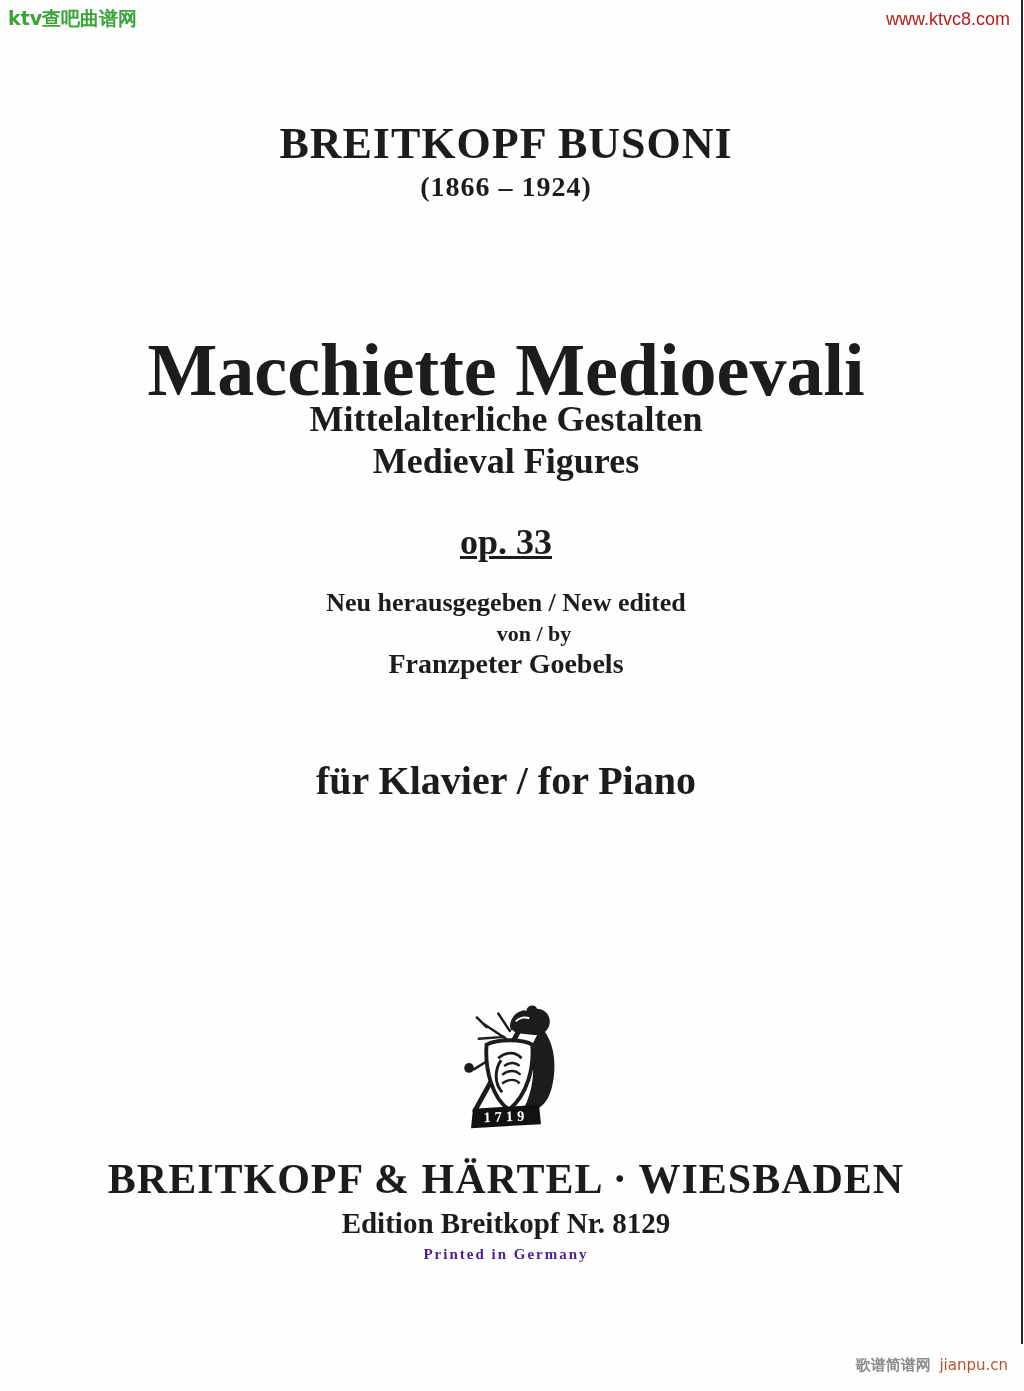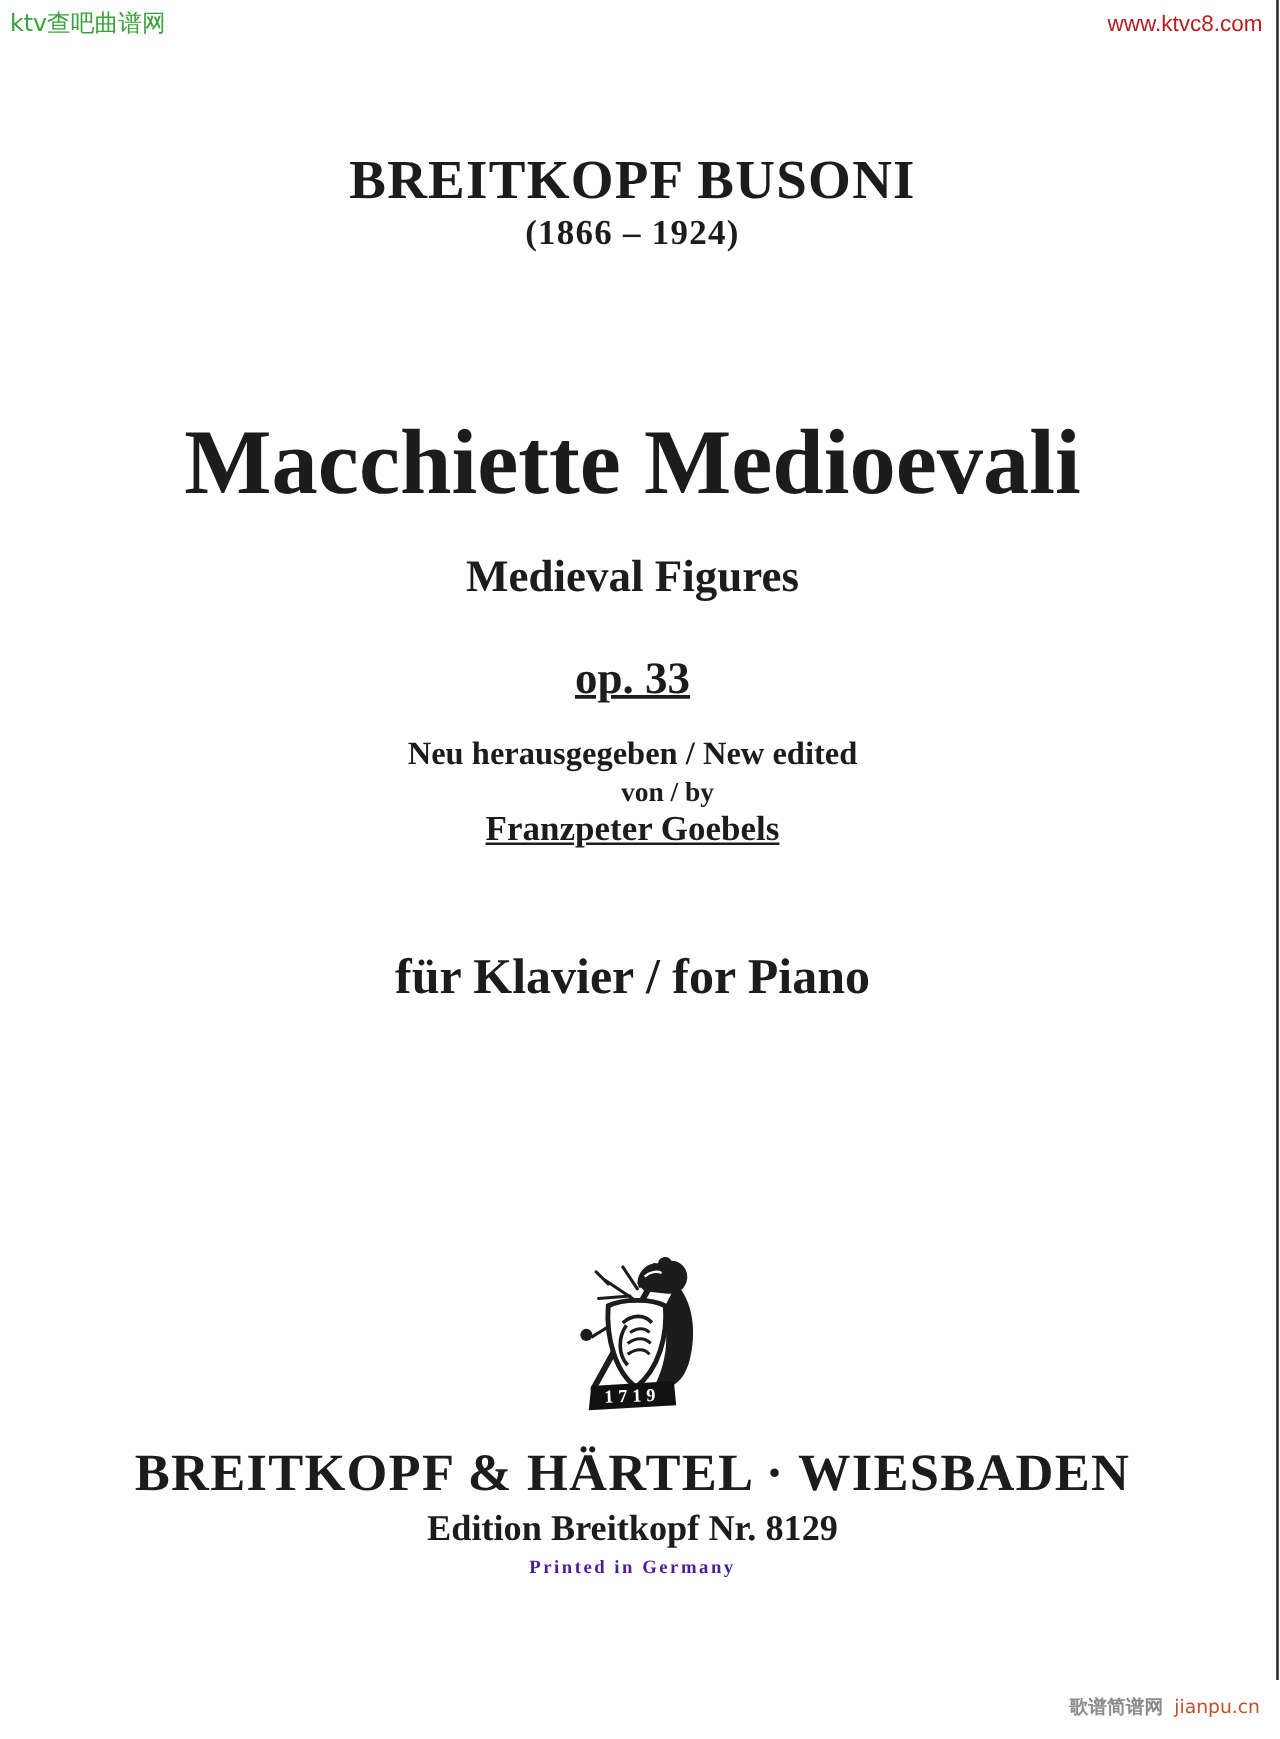--- a/index.html
+++ b/index.html
@@ -25,42 +25,42 @@
     white-space: nowrap;
   }
   .composer        { top: 118px;  font-size: 44px; letter-spacing: 1px; }
   .dates           { top: 171px;  font-size: 28px; letter-spacing: 1px; }
   .main-title      { top: 296px;  font-size: 74px; letter-spacing: 0px; margin-top: 32px; }
   .subtitle-de     { top: 398px;  font-size: 36px; }
   .subtitle-en     { top: 440px;  font-size: 36px; }
   .opus            { top: 521px;  font-size: 36px; text-decoration: underline; }
   .edited-1        { top: 588px;  font-size: 26px; }
   .edited-2        { top: 621px;  font-size: 22px; margin-left: 28px; }
-  .editor          { top: 648px;  font-size: 28px; text-decoration: underline; }
+  .editor          { top: 648px;  font-size: 28px; }
   .instrumentation { top: 757px;  font-size: 40px; }
   .publisher-name  { top: 1155px; font-size: 42px; letter-spacing: 1px; }
   .edition-line    { top: 1207px; font-size: 29px; }
   .printed-line    { top: 1246px; font-size: 15px; letter-spacing: 2px; color: #4c1d95; }
 
   .logo-wrap {
     position: absolute;
     top: 998px;
     left: 0;
     width: 1012px;
     text-align: center;
   }
   .logo-wrap svg { display: inline-block; }
 
   .wm-top-left {
     position: absolute;
     top: 6px;
     left: 8px;
     font-family: "DejaVu Sans", sans-serif;
     font-size: 19px;
-    font-weight: 400;
+    font-weight: 700;
   }
   .wm-top-right {
     position: absolute;
     top: 9px;
     right: 14px;
     font-family: "Liberation Sans", sans-serif;
     font-size: 18px;
   }
   .wm-bottom-right {
     position: absolute;
@@ -88,20 +88,21 @@
 
 <div class="page">
 
   <div class="wm-top-left" style="color:#3aa33a;">ktv查吧曲谱网</div>
   <div class="wm-top-right" style="color:#b91c1c;">www.ktvc8.com</div>
 
   <div class="centered composer">BREITKOPF BUSONI</div>
   <div class="centered dates">(1866 – 1924)</div>
 
   <div class="centered main-title">Macchiette Medioevali</div>
+  <div class="centered subtitle-de">Mittelalterliche Gestalten</div>
   <div class="centered subtitle-en">Medieval Figures</div>
   <div class="centered opus">op. 33</div>
 
   <div class="centered edited-1">Neu herausgegeben / New edited</div>
   <div class="centered edited-2">von / by</div>
   <div class="centered editor">Franzpeter Goebels</div>
 
   <div class="centered instrumentation">für Klavier / for Piano</div>
 
   <div class="logo-wrap">

